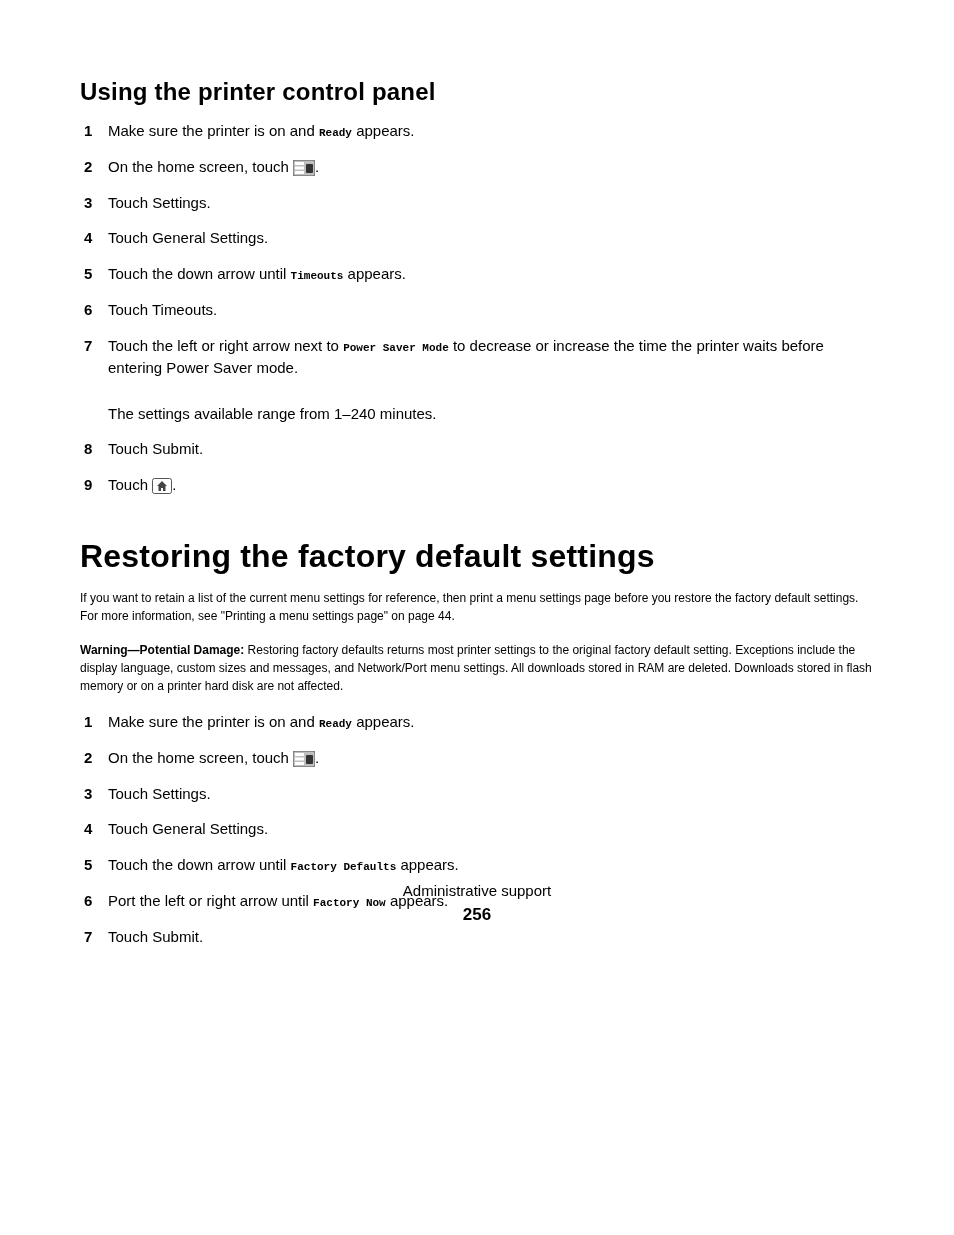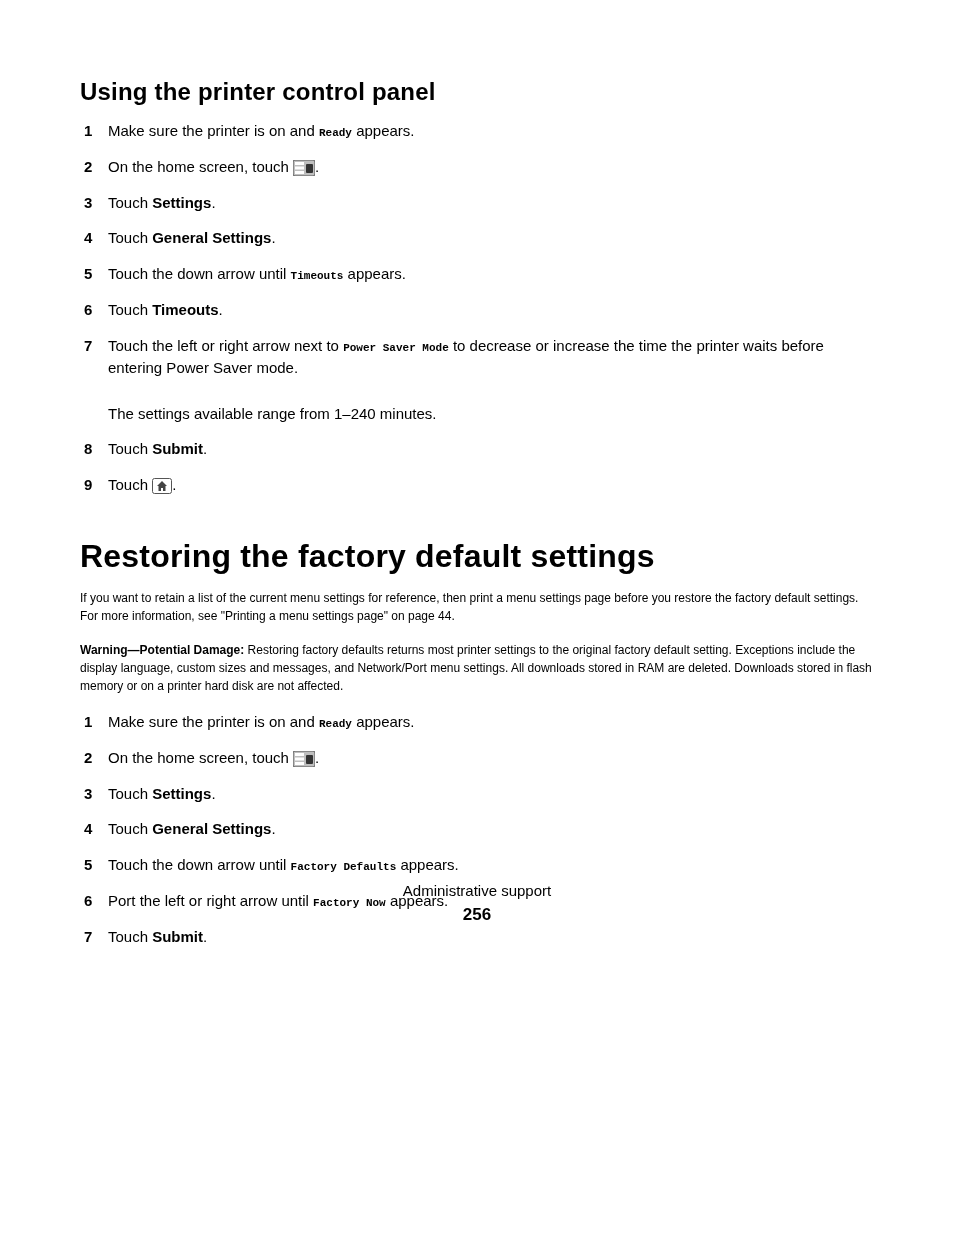--- a/index.html
+++ b/index.html
@@ -53,21 +53,21 @@
   }
   .step-extra {
     display: block;
     margin-top: 24px;
   }
   .mono {
     font-family: "Consolas", "Courier New", monospace;
     font-weight: 700;
     font-size: 11px;
   }
-  .bold { font-weight: 700; }
+  .bold { font-weight: 400; }
   p.body {
     font-size: 12px;
     line-height: 1.5;
     margin: 0 0 16px 0;
   }
   p.body .bold-lead { font-weight: 700; }
   .footer {
     position: absolute;
     bottom: 40px;
     left: 0;

